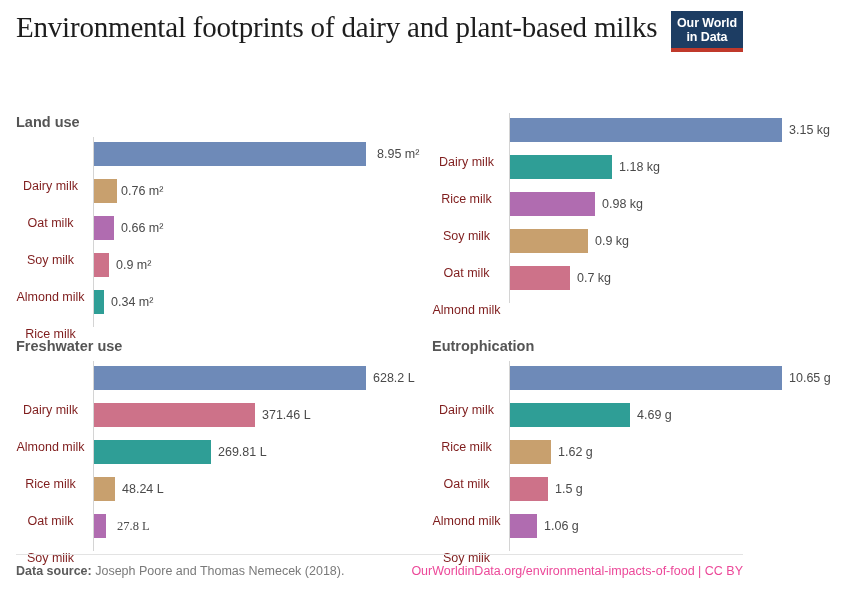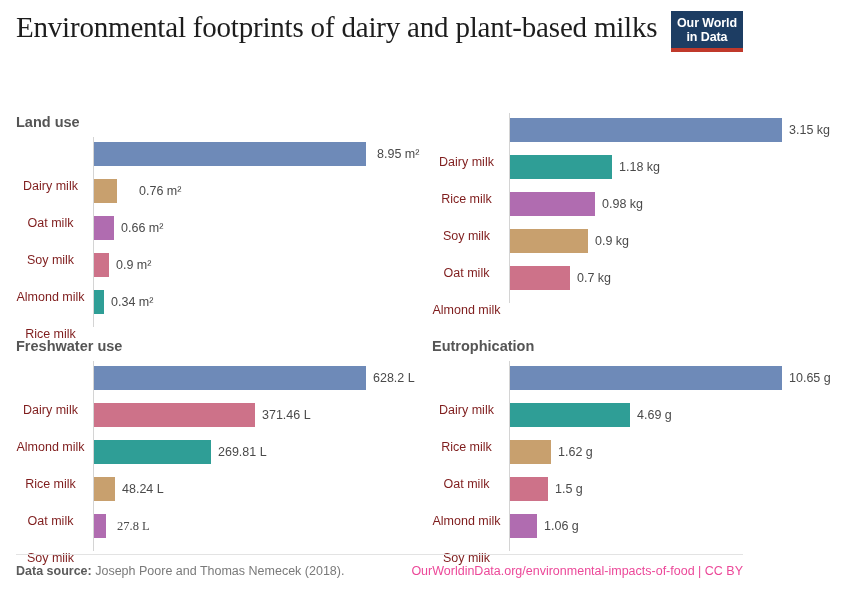--- a/index.html
+++ b/index.html
@@ -193,21 +193,21 @@
         <div class="plot">
           <div class="axis-line" style="left: 85px; background: rgb(212, 212, 212);"></div>
           <div class="row" style="top: 4px;">
             <div class="cat-label" style="width: 85px; left: 0px;">Dairy milk</div>
             <div class="bar" style="left: 86px; width: 272px; background: rgb(110, 138, 184);"></div>
             <div class="val-label" style="left: 358px; padding-left: 11px;">8.95 m²</div>
           </div>
           <div class="row" style="top: 41px;">
             <div class="cat-label" style="width: 85px; left: 0px;">Oat milk</div>
             <div class="bar" style="left: 86px; width: 23px; background: rgb(200, 160, 110);"></div>
-            <div class="val-label" style="left: 124px;">0.76 m²</div>
+            <div class="val-label" style="left: 106px;">0.76 m²</div>
           </div>
           <div class="row" style="top: 78px;">
             <div class="cat-label" style="width: 85px; left: 0px;">Soy milk</div>
             <div class="bar" style="left: 86px; width: 20px; background: rgb(176, 108, 176);"></div>
             <div class="val-label" style="left: 106px;">0.66 m²</div>
           </div>
           <div class="row" style="top: 115px;">
             <div class="cat-label" style="width: 85px; left: 0px;">Almond milk</div>
             <div class="bar" style="left: 86px; width: 15px; background: rgb(205, 114, 137);"></div>
             <div class="val-label" style="left: 101px;">0.9 m²</div>

